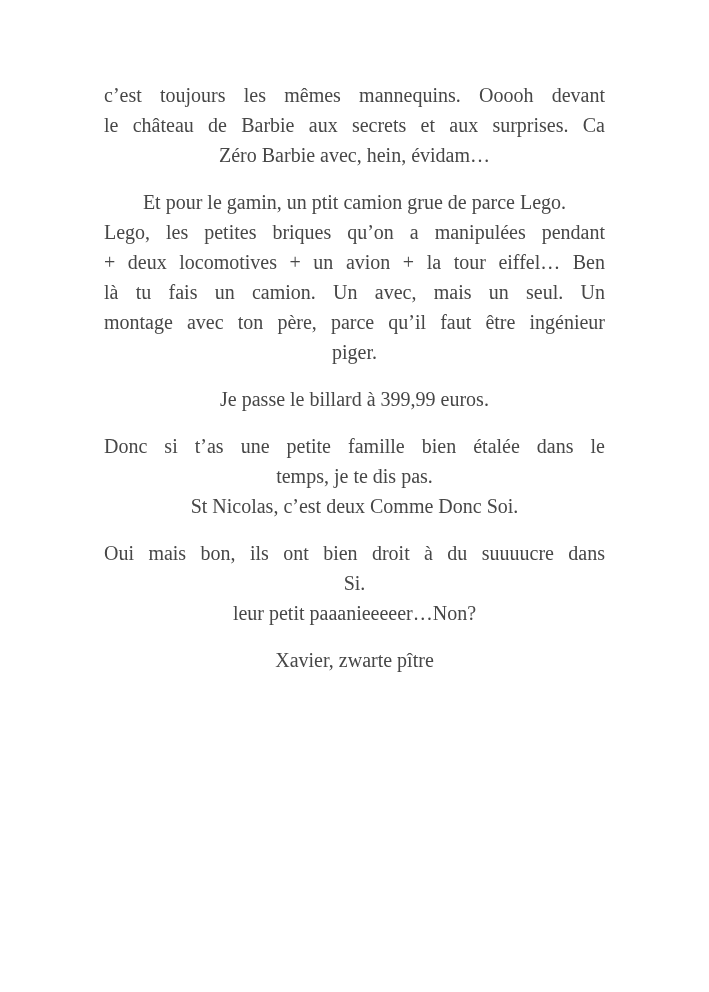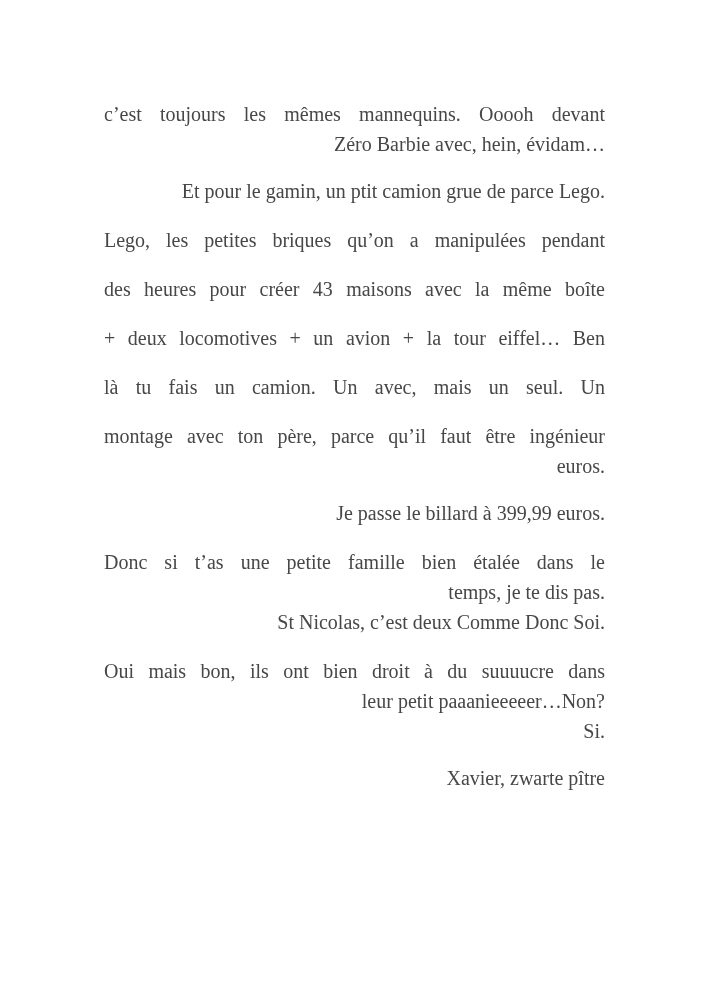--- a/index.html
+++ b/index.html
@@ -25,27 +25,26 @@
     width: 501px;
     font-size: 20px;
     line-height: 30px;
     color: var(--text-color, #474747);
   }
   .paragraph {
     margin-bottom: 17px;
   }
   .paragraph:last-child { margin-bottom: 8px; }
   .line {
-    text-align: right;
+    text-align: center;
   }
   .line.fill {
     text-align: justify;
     text-align-last: justify;
     text-justify: inter-word;
-    margin-top: 19px;
   }
   .page-number {
     position: absolute;
     top: 970px;
     left: 0;
     width: 100%;
     text-align: right;
     font-size: 11px;
     line-height: 14px;
     color: var(--page-number-color, #848484);
@@ -53,42 +52,42 @@
     margin-left: 44px;
   }
 </style>
 </head>
 <body>
 
 <div class="page">
   <div class="text-column">
       <div class="paragraph">
         <div class="line fill">c’est toujours les mêmes mannequins. Ooooh devant</div>
+        <div class="line fill">le château de Barbie aux secrets et aux surprises. Ca</div>
         <div class="line">Zéro Barbie avec, hein, évidam…</div>
       </div>
       <div class="paragraph">
         <div class="line">Et pour le gamin, un ptit camion grue de parce Lego.</div>
         <div class="line fill">Lego, les petites briques qu’on a manipulées pendant</div>
-        <div class="line fill">des heures pour créer 43 maisons avec la même boîte</div>
         <div class="line fill">+ deux locomotives + un avion + la tour eiffel… Ben</div>
         <div class="line fill">là tu fais un camion. Un avec, mais un seul. Un</div>
         <div class="line fill">montage avec ton père, parce qu’il faut être ingénieur</div>
-        <div class="line">euros.</div>
+        <div class="line">piger.</div>
       </div>
       <div class="paragraph">
         <div class="line">Je passe le billard à 399,99 euros.</div>
       </div>
       <div class="paragraph">
         <div class="line fill">Donc si t’as une petite famille bien étalée dans le</div>
         <div class="line">temps, je te dis pas.</div>
         <div class="line">St Nicolas, c’est deux Comme Donc Soi.</div>
       </div>
       <div class="paragraph">
         <div class="line fill">Oui mais bon, ils ont bien droit à du suuuucre dans</div>
+        <div class="line">Si.</div>
         <div class="line">leur petit paaanieeeeer…Non?</div>
-        <div class="line">Si.</div>
       </div>
       <div class="paragraph">
         <div class="line">Xavier, zwarte pître</div>
       </div>
     </div>
   <div class="page-number">132</div>
 </div>
 
 </body></html>

